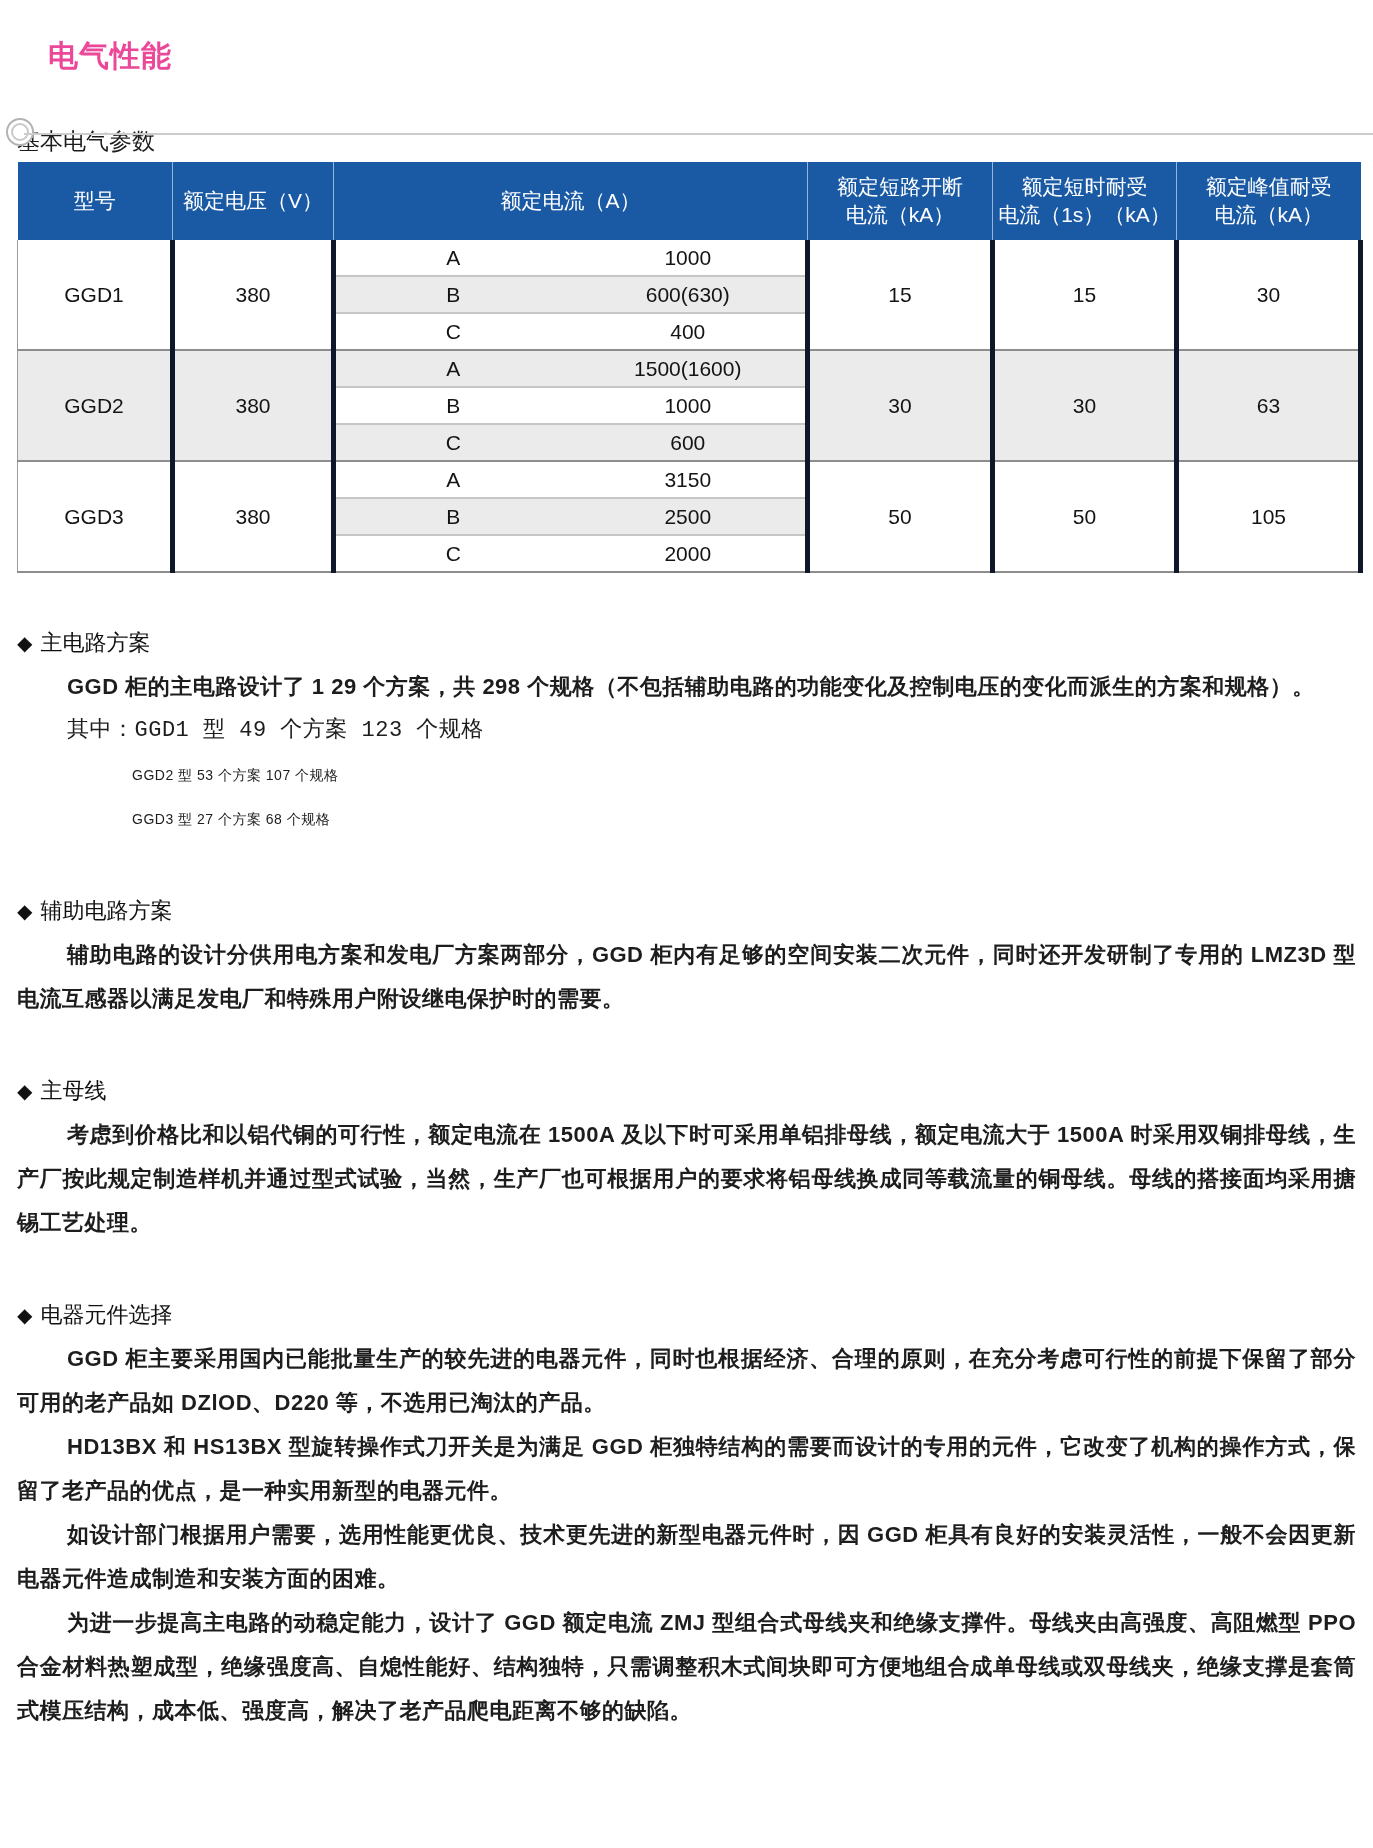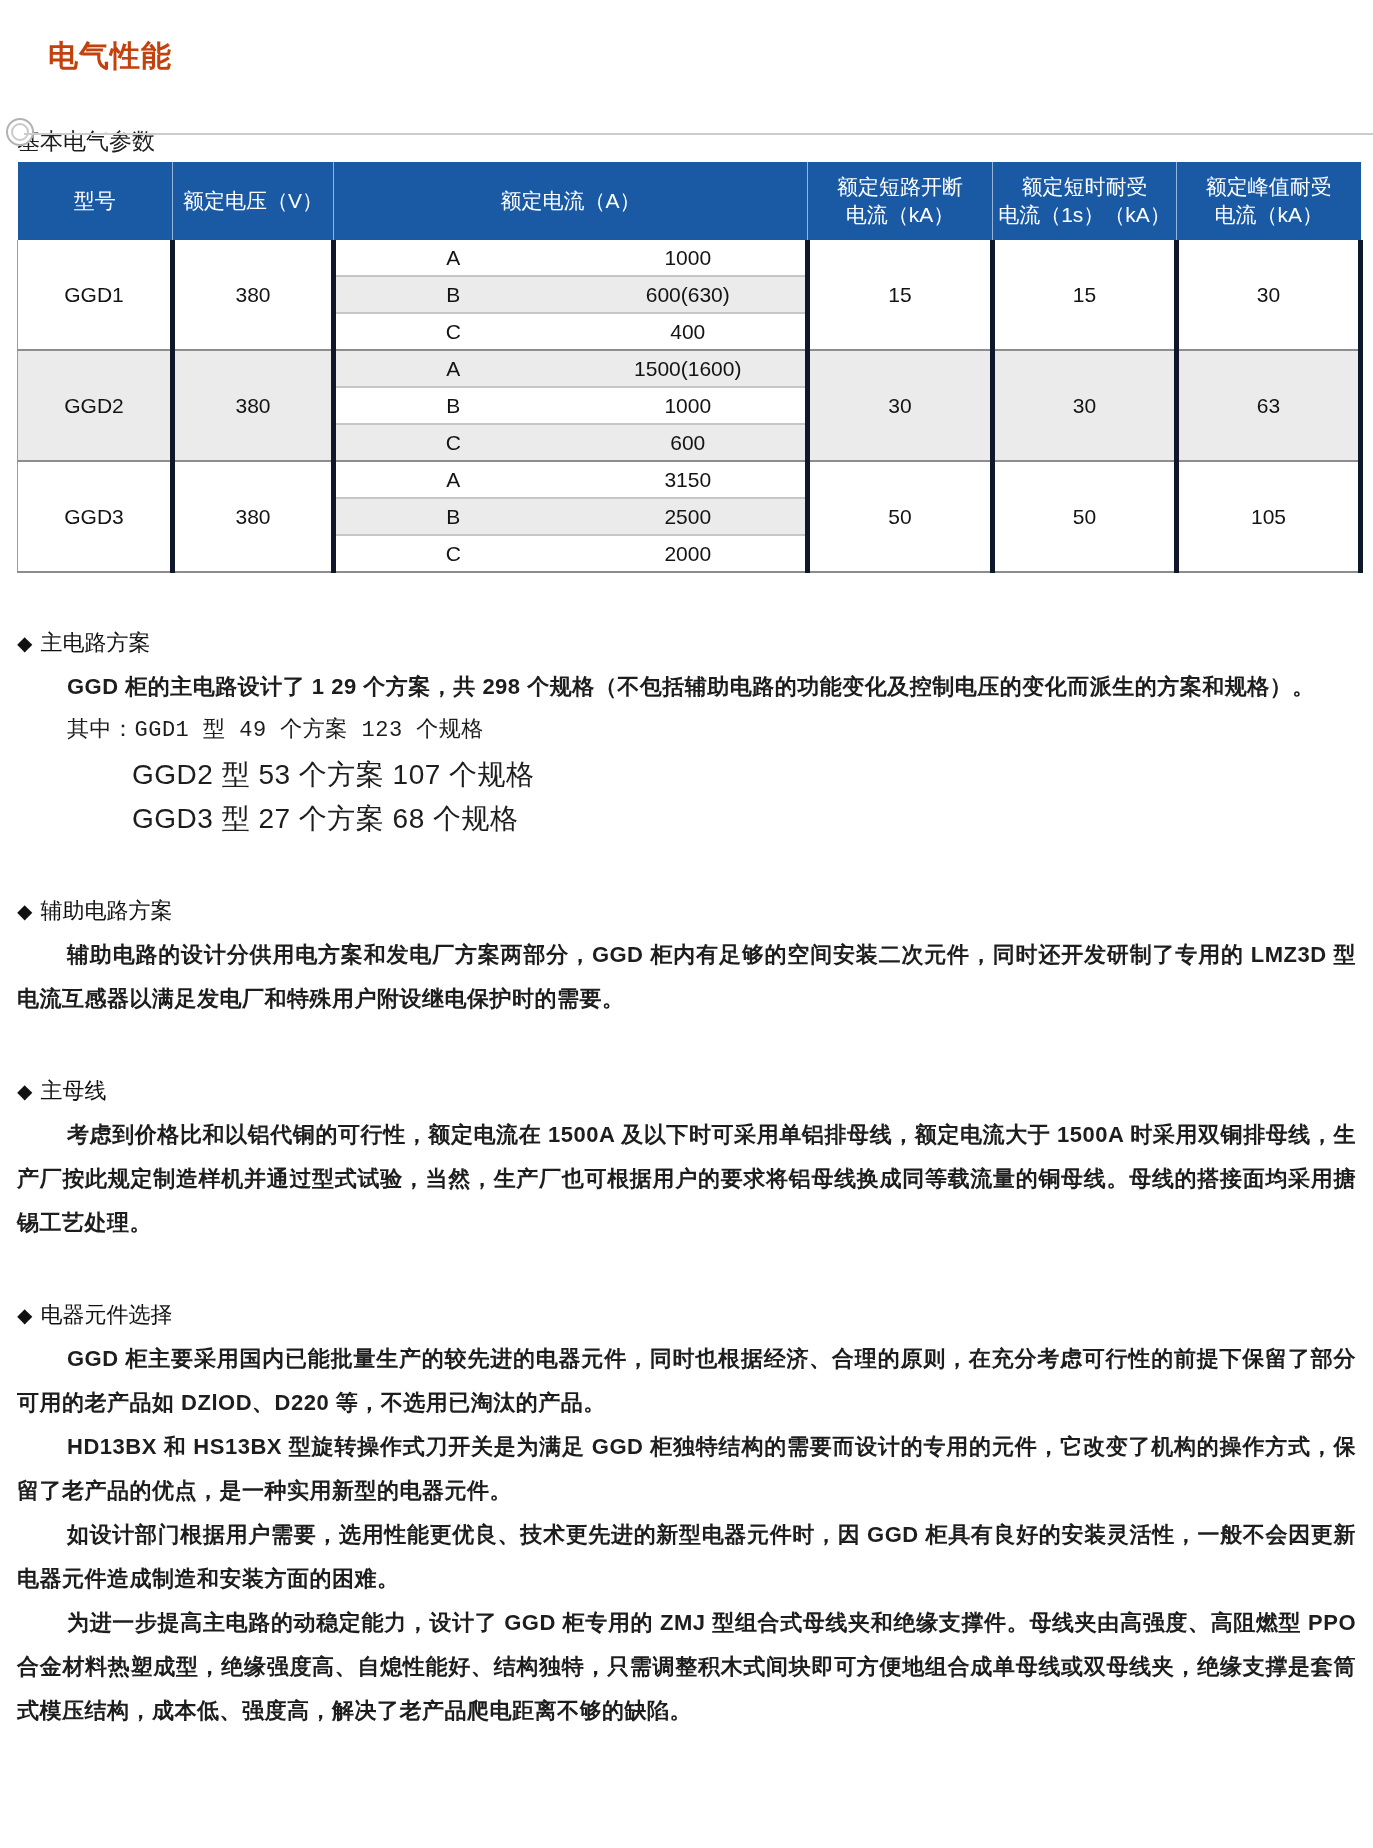--- a/index.html
+++ b/index.html
@@ -7,21 +7,21 @@
     width:1373px;height:1848px;position:relative;overflow:hidden;
     font-family:"Liberation Sans","DejaVu Sans",sans-serif;
     color:#1d1d1d;
   }
   .page{position:relative;width:1373px;height:1848px;padding:0 17px;box-sizing:border-box;}
 
   
   .doc-title{
     margin:38px 0 0 31px;
     font-size:30px;line-height:36px;font-weight:bold;
-    color:#c2410c;letter-spacing:1px;
+    color:#ec4899;letter-spacing:1px;
   }
   .head-rule{position:absolute;top:95px;left:24px;right:0;height:2px;background:#cccccc;}
   .ring{
     position:absolute;top:80px;left:6px;width:28px;height:28px;border-radius:50%;
     border:2px solid #b3b3b3;background:#fff;box-sizing:border-box;
   }
   .ring::after{
     content:"";position:absolute;inset:3px;border-radius:50%;
     border:2px solid #c9c9c9;box-sizing:border-box;
   }
@@ -63,21 +63,21 @@
 
   
   .section{margin-top:48px;}
   .sec-head{font-size:22px;line-height:44px;color:#111;}
   .diamond{display:inline-block;margin-right:8px;font-size:20px;color:#111;}
   .para{
     margin:0;font-size:22px;line-height:44px;letter-spacing:.5px;
     text-align:justify;text-indent:50px;color:#1d1d1d;font-weight:bold;
   }
   .line1{margin:0;font-size:22px;line-height:44px;letter-spacing:.5px;padding-left:50px;font-family:Liberation Mono, monospace;}
-  .line2{margin:0;font-size:28px;line-height:44px;letter-spacing:.5px;padding-left:115px;}
+  .line2{margin:0;font-size:14px;line-height:44px;letter-spacing:.5px;padding-left:115px;}
 </style>
 </head>
 <body>
 
 <div class="page">
 
   <h1 class="doc-title">电气性能</h1>
   <span class="ring"></span>
   <div class="head-rule"></div>
 
@@ -188,16 +188,16 @@
     <p class="para">考虑到价格比和以铝代铜的可行性，额定电流在 1500A 及以下时可采用单铝排母线，额定电流大于 1500A 时采用双铜排母线，生产厂按此规定制造样机并通过型式试验，当然，生产厂也可根据用户的要求将铝母线换成同等载流量的铜母线。母线的搭接面均采用搪锡工艺处理。</p>
   </div>
 
   <div class="section">
     <div class="sec-head">
       <span class="diamond">◆</span><span>电器元件选择</span>
     </div>
     <p class="para">GGD 柜主要采用国内已能批量生产的较先进的电器元件，同时也根据经济、合理的原则，在充分考虑可行性的前提下保留了部分可用的老产品如 DZlOD、D220 等，不选用已淘汰的产品。</p>
     <p class="para">HD13BX 和 HS13BX 型旋转操作式刀开关是为满足 GGD 柜独特结构的需要而设计的专用的元件，它改变了机构的操作方式，保留了老产品的优点，是一种实用新型的电器元件。</p>
     <p class="para">如设计部门根据用户需要，选用性能更优良、技术更先进的新型电器元件时，因 GGD 柜具有良好的安装灵活性，一般不会因更新电器元件造成制造和安装方面的困难。</p>
-    <p class="para">为进一步提高主电路的动稳定能力，设计了 GGD 柜专用的 ZMJ 型组合式母线夹和绝缘支撑件。母线夹由高强度、高阻燃型 PPO 合金材料热塑成型，绝缘强度高、自熄性能好、结构独特，只需调整积木式间块即可方便地组合成单母线或双母线夹，绝缘支撑是套筒式模压结构，成本低、强度高，解决了老产品爬电距离不够的缺陷。</p>
+    <p class="para">为进一步提高主电路的动稳定能力，设计了 GGD 额定电流 ZMJ 型组合式母线夹和绝缘支撑件。母线夹由高强度、高阻燃型 PPO 合金材料热塑成型，绝缘强度高、自熄性能好、结构独特，只需调整积木式间块即可方便地组合成单母线或双母线夹，绝缘支撑是套筒式模压结构，成本低、强度高，解决了老产品爬电距离不够的缺陷。</p>
   </div>
 
 </div>
 
 </body></html>

